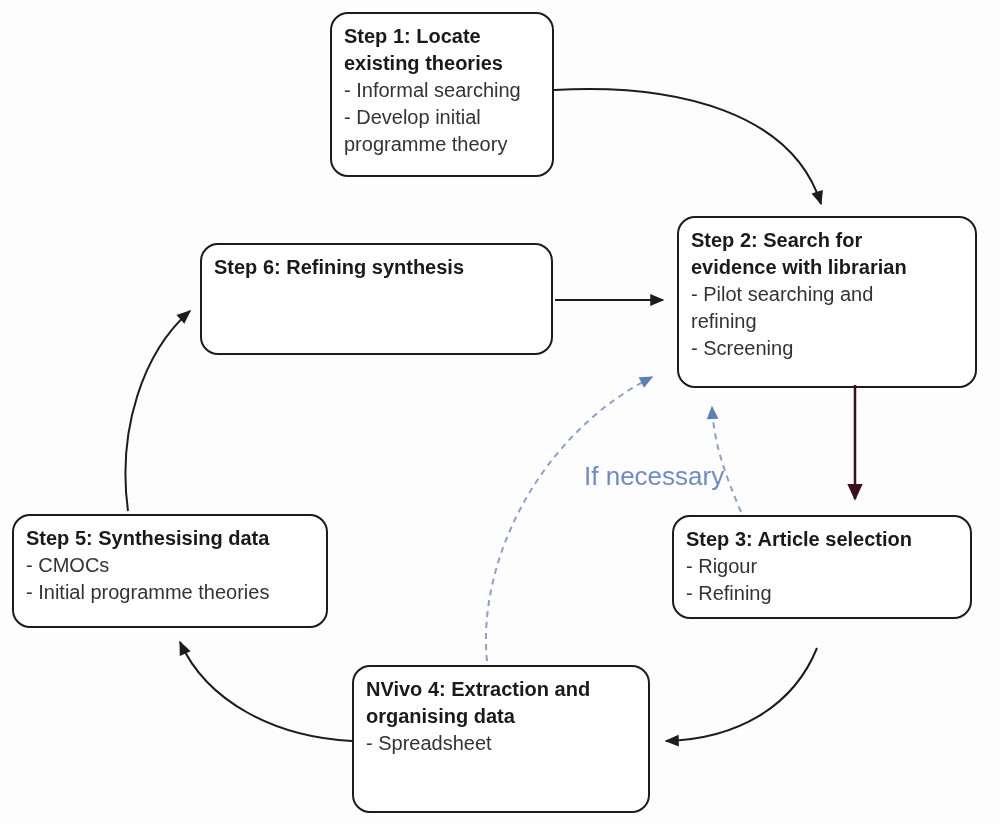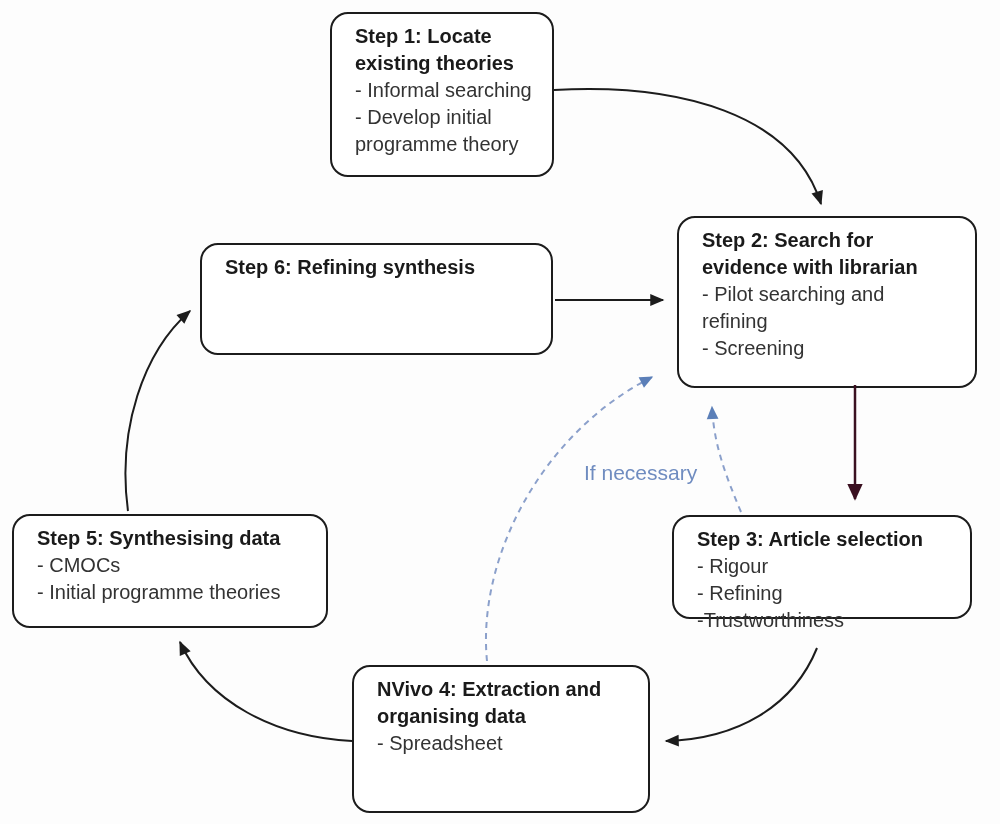--- a/index.html
+++ b/index.html
@@ -8,34 +8,34 @@
     --background:#fdfdfd; --box-fill:#ffffff; --title-text:#1a1a1a; --body-text:#333333;
   }
   html,body{margin:0;padding:0;background:var(--background);}
   #canvas{
     position:relative; width:1000px; height:824px; background:var(--background);
     font-family:"Liberation Sans", sans-serif; overflow:hidden;
   }
   .box{
     position:absolute; box-sizing:border-box; background:var(--box-fill);
     border:2.5px solid var(--box-border); border-radius:18px;
-    padding:9px 23px; z-index:1;
+    padding:9px 12px; z-index:1;
   }
   .box div{white-space:nowrap; font-size:20px; line-height:27px;}
   .t{font-weight:bold; color:var(--title-text);}
   .b{font-weight:normal; color:var(--body-text);}
   #arrows{position:absolute; left:0; top:0; z-index:3; pointer-events:none;}
   .solid{fill:none; stroke:var(--arrow); stroke-width:2;}
   .red{fill:none; stroke:var(--arrow-step2-step3); stroke-width:2.5;}
   .dashed{fill:none; stroke:var(--dashed-stroke); stroke-width:2; stroke-dasharray:6 5;}
   .mk-black{fill:var(--arrow);}
   .mk-red{fill:var(--arrow-step2-step3);}
   .mk-blue{fill:var(--dashed-head);}
   .float-label{
-    position:absolute; z-index:2; font-size:21px; color:var(--label-text); white-space:nowrap;text-align:center;
+    position:absolute; z-index:2; font-size:26px; color:var(--label-text); white-space:nowrap;text-align:center;
   }
 </style>
 </head>
 <body>
 
 <div id="canvas">
 
   <div class="box" style="left:330px;top:12px;width:224px;height:165px">
     <div class="t">Step 1: Locate</div>
     <div class="t">existing theories</div>
@@ -49,21 +49,20 @@
     <div class="t">evidence with librarian</div>
     <div class="b">- Pilot searching and</div>
     <div class="b">refining</div>
     <div class="b">- Screening</div>
   </div>
 
   <div class="box" style="left:672px;top:515px;width:300px;height:104px">
     <div class="t">Step 3: Article selection</div>
     <div class="b">- Rigour</div>
     <div class="b">- Refining</div>
-    <div class="b">-Trustworthiness</div>
   </div>
 
   <div class="box" style="left:352px;top:665px;width:298px;height:148px">
     <div class="t">NVivo 4: Extraction and</div>
     <div class="t">organising data</div>
     <div class="b">- Spreadsheet</div>
   </div>
 
   <div class="box" style="left:12px;top:514px;width:316px;height:114px">
     <div class="t">Step 5: Synthesising data</div>

